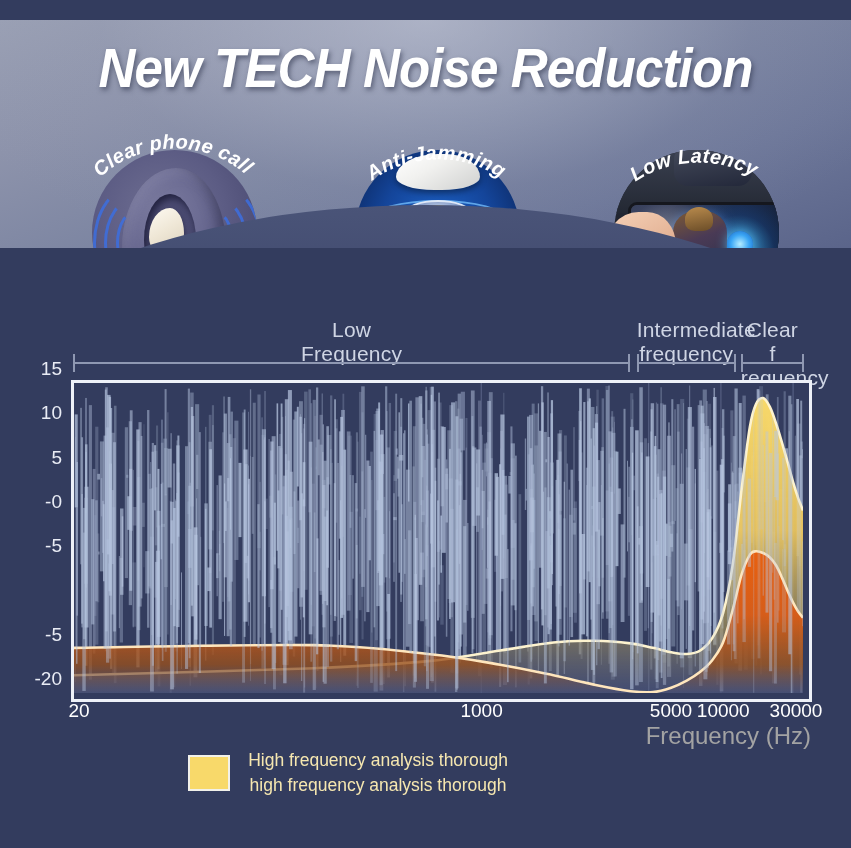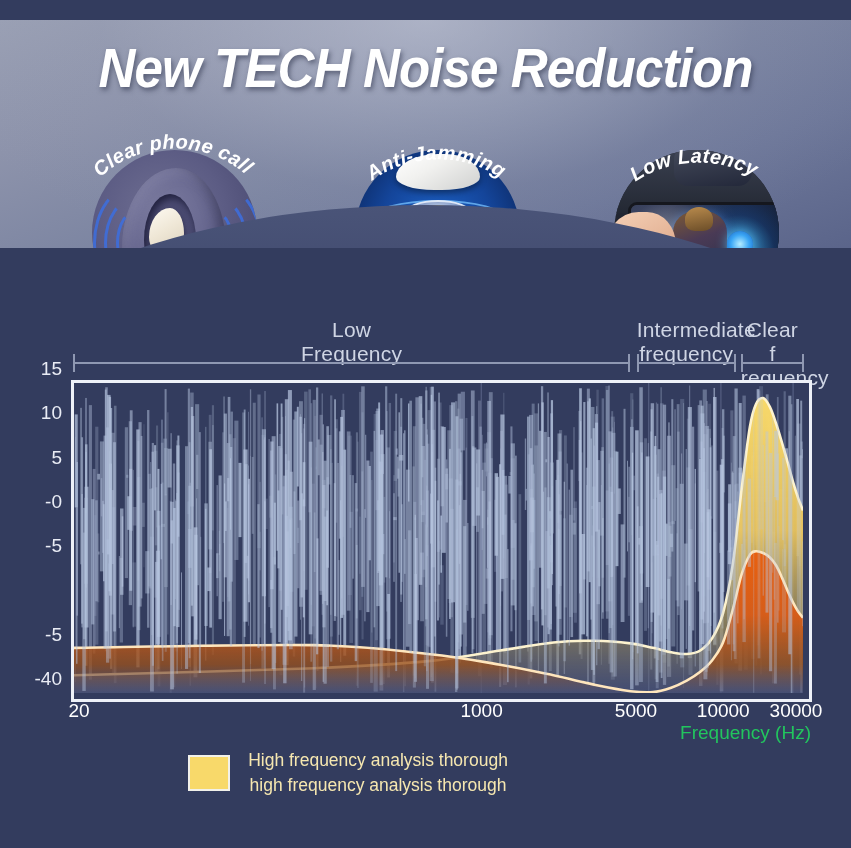--- a/index.html
+++ b/index.html
@@ -108,21 +108,21 @@
 
   .plot-wrap{position:absolute;left:71px;top:62px;width:735px;height:316px;
        border:3px solid #eef1f8;background:#333c5e;overflow:hidden;}
   .plot-svg{position:absolute;left:0;top:0;}
 
   .ylabels{position:absolute;left:0;top:52px;width:62px;}
   .ytick{position:absolute;right:0;color:#e9ecf5;font-size:19px;text-align:right;width:58px;}
 
   .xlabels{position:absolute;left:0;top:382px;width:851px;height:30px;}
   .xtick{position:absolute;color:#ffffff;font-size:19px;transform:translateX(-50%);}
-  .xaxis-title{position:absolute;right:40px;top:404px;color:#22c55e;font-size:19px;}
+  .xaxis-title{position:absolute;right:40px;top:404px;color:#a3a3a3;font-size:24px;}
 
   
   .legend{position:absolute;left:0;top:748px;width:851px;height:100px;}
   .leg{position:absolute;top:0;display:flex;align-items:center;gap:14px;}
   .sw{width:38px;height:32px;border:2px solid #f2f1ea;flex:0 0 auto;}
   .leg-txt{font-size:17.5px;line-height:25px;text-align:center;}
   .leg1{left:188px;} .leg2{left:489px;}
   .leg1 .leg-txt{color:#f6e7b0;width:268px;}
   .leg2 .leg-txt{color:#ef7a22;width:178px;}
 </style>
@@ -230,21 +230,21 @@
       </div>
     </div>
 
     <div class="ylabels" id="ylabels">
         <div class="ytick" style="top: -12px;">15</div>
         <div class="ytick" style="top: 32.2857px;">10</div>
         <div class="ytick" style="top: 76.5714px;">5</div>
         <div class="ytick" style="top: 120.857px;">-0</div>
         <div class="ytick" style="top: 165.143px;">-5</div>
         <div class="ytick" style="top: 253.714px;">-5</div>
-        <div class="ytick" style="top: 298px;">-40</div>
+        <div class="ytick" style="top: 298px;">-20</div>
       </div>
 
     <div class="plot-wrap">
       <svg class="plot-svg" id="plot" width="729" height="310" viewBox="0 0 729 310">
           <defs>
             <linearGradient id="gYel" x1="0" y1="0" x2="0" y2="1">
               <stop offset="0%" stop-color="#f8d96a" stop-opacity="1"></stop>
               <stop offset="45%" stop-color="#e9c45e" stop-opacity=".95"></stop>
               <stop offset="78%" stop-color="#9a8a5a" stop-opacity=".75"></stop>
               <stop offset="100%" stop-color="#55608a" stop-opacity=".45"></stop>
@@ -1017,21 +1017,21 @@
             <rect x="153.63875868916512" y="89.51247700542125" width="1.8373350143432616" height="129.08674230580345" fill="#b9c8e2" opacity="0.29854598045349123"></rect>
             <rect x="349.7910707294941" y="76.88470454449448" width="2.2890345096588134" height="206.434073470189" fill="#b9c8e2" opacity="0.36964439153671264"></rect>
             <rect x="582.5565529167652" y="90.56918498551943" width="2.383990502357483" height="81.74084099529946" fill="#b9c8e2" opacity="0.3934384286403656"></rect>
           </g>
         </svg>
     </div>
 
     <div class="xlabels" id="xlabels">
         <div class="xtick" style="left: 79px;">20</div>
         <div class="xtick" style="left: 481.583px;">1000</div>
-        <div class="xtick" style="left: 636px; text-align: center;">5000</div>
+        <div class="xtick" style="left: 671px; text-align: center;">5000</div>
         <div class="xtick" style="left: 723.248px;">10000</div>
         <div class="xtick" style="left: 795.997px;">30000</div>
       </div>
     <div class="xaxis-title">Frequency (Hz)</div>
   </div>
 
   <div class="legend">
     <div class="leg leg1">
       <div class="sw" id="sw0" style="background: rgb(248, 217, 106);"></div>
       <div class="leg-txt">High frequency analysis thorough high frequency analysis thorough</div>

